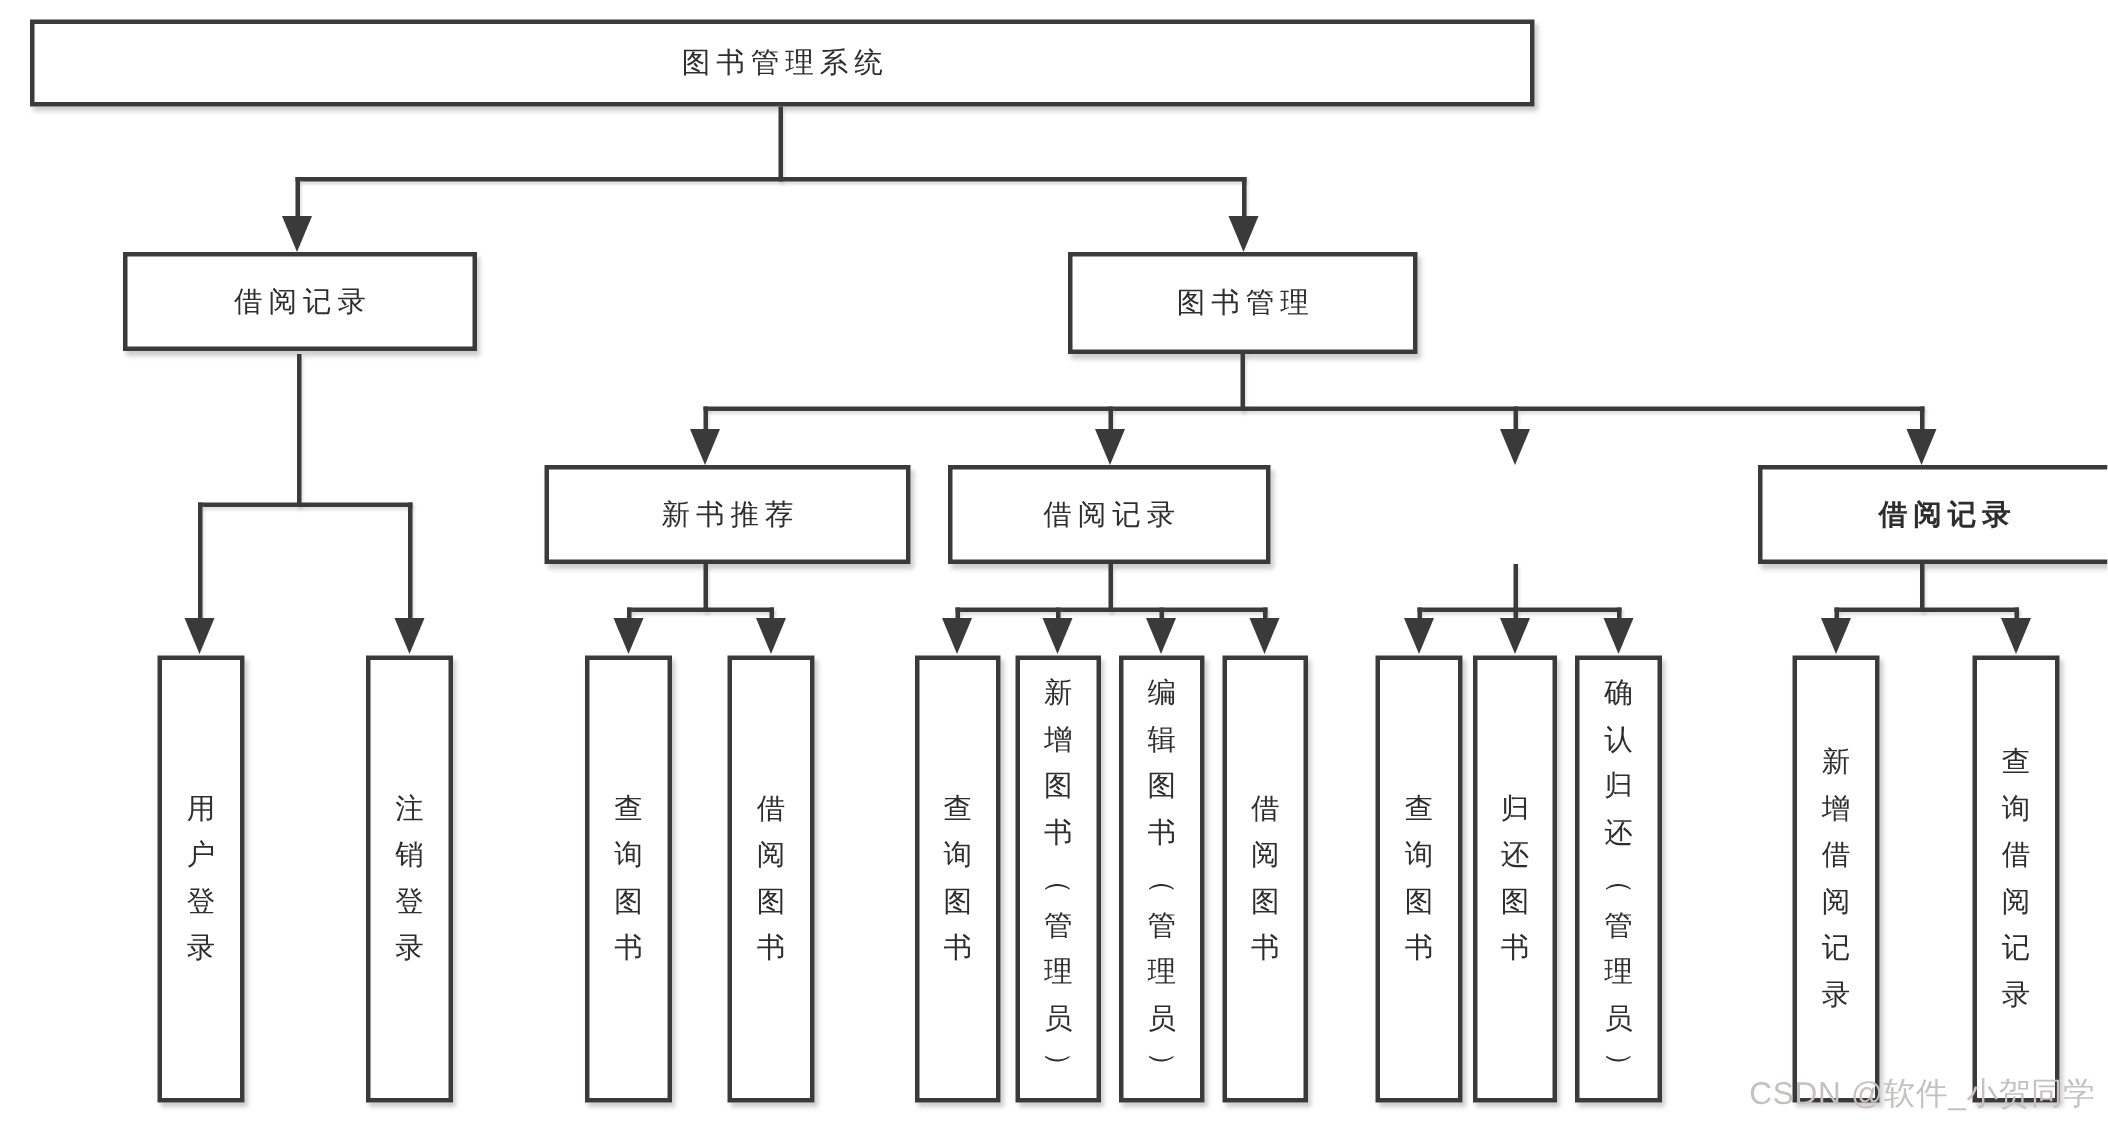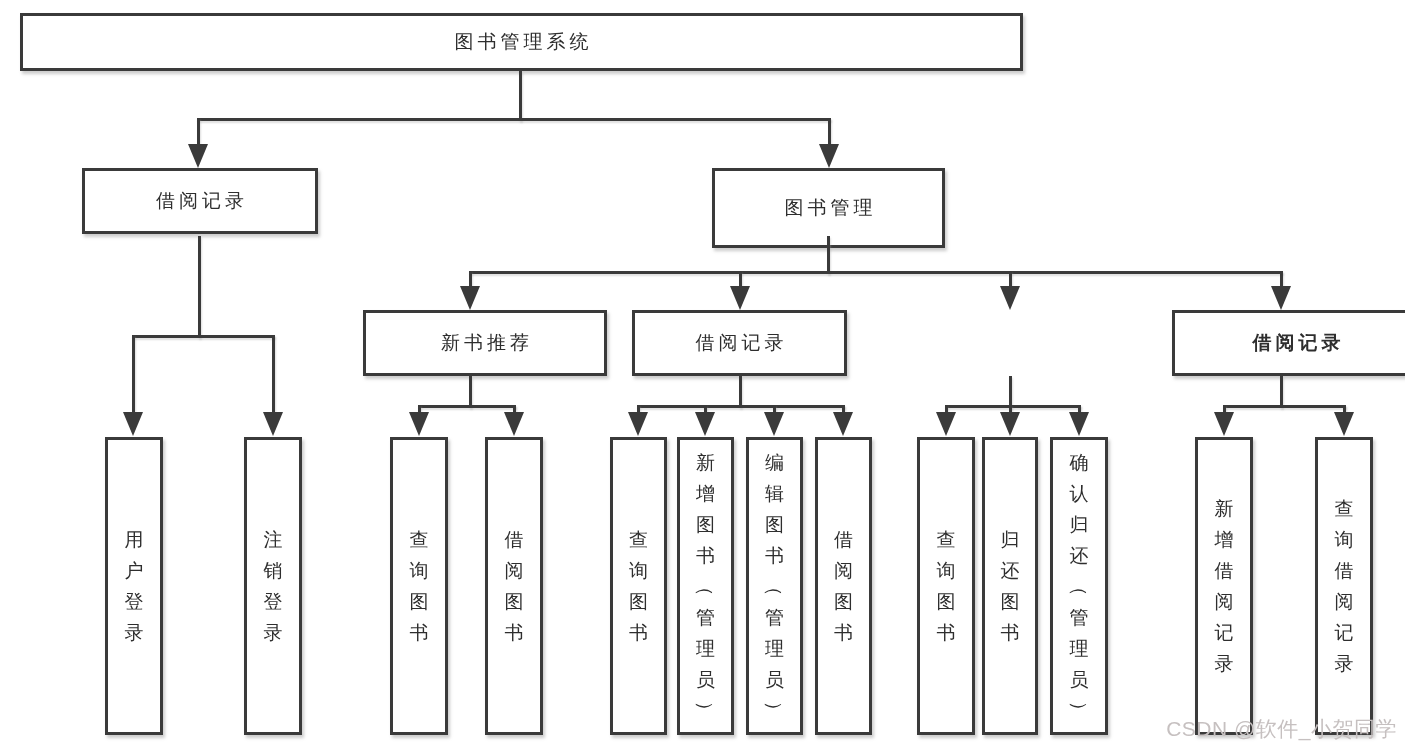--- a/index.html
+++ b/index.html
@@ -52,21 +52,21 @@
 <div class="canvas">
 
   <div class="box" style="left:20px;top:13px;width:1003px;height:58px;">
     <span class="hlabel">图书管理系统</span>
   </div>
 
   <div class="box" style="left:82px;top:168px;width:236px;height:66px;">
     <span class="hlabel">借阅记录</span>
   </div>
 
-  <div class="box" style="left:712px;top:168px;width:233px;height:80px;">
+  <div class="box" style="left:712px;top:168px;width:233px;height:68px;">
     <span class="hlabel">图书管理</span>
   </div>
 
   <div class="box" style="left:363px;top:310px;width:244px;height:66px;">
     <span class="hlabel">新书推荐</span>
   </div>
 
   <div class="box" style="left:632px;top:310px;width:215px;height:66px;">
     <span class="hlabel">借阅记录</span>
   </div>

